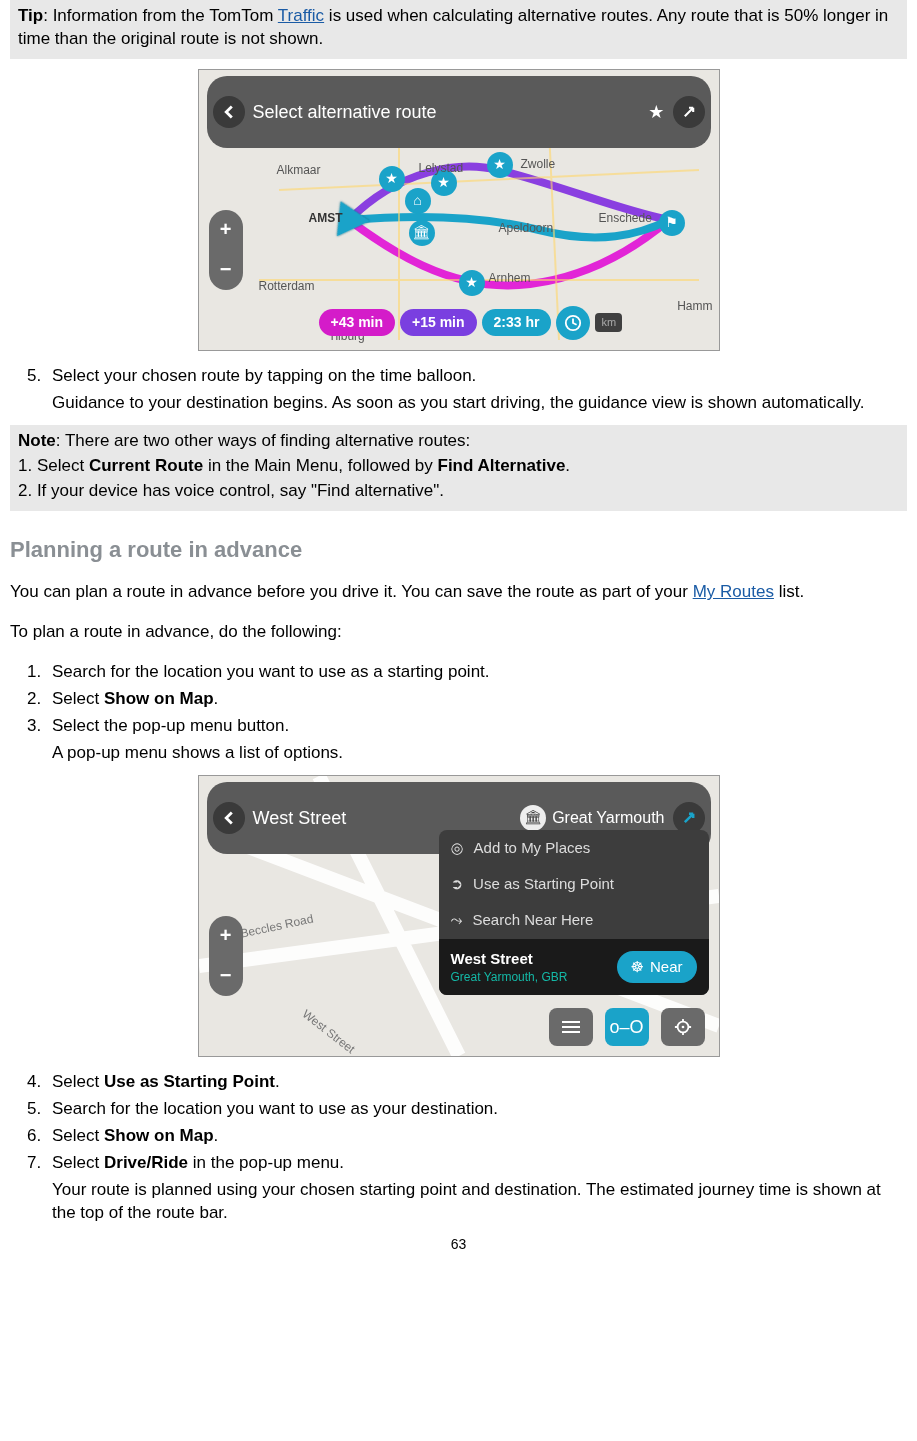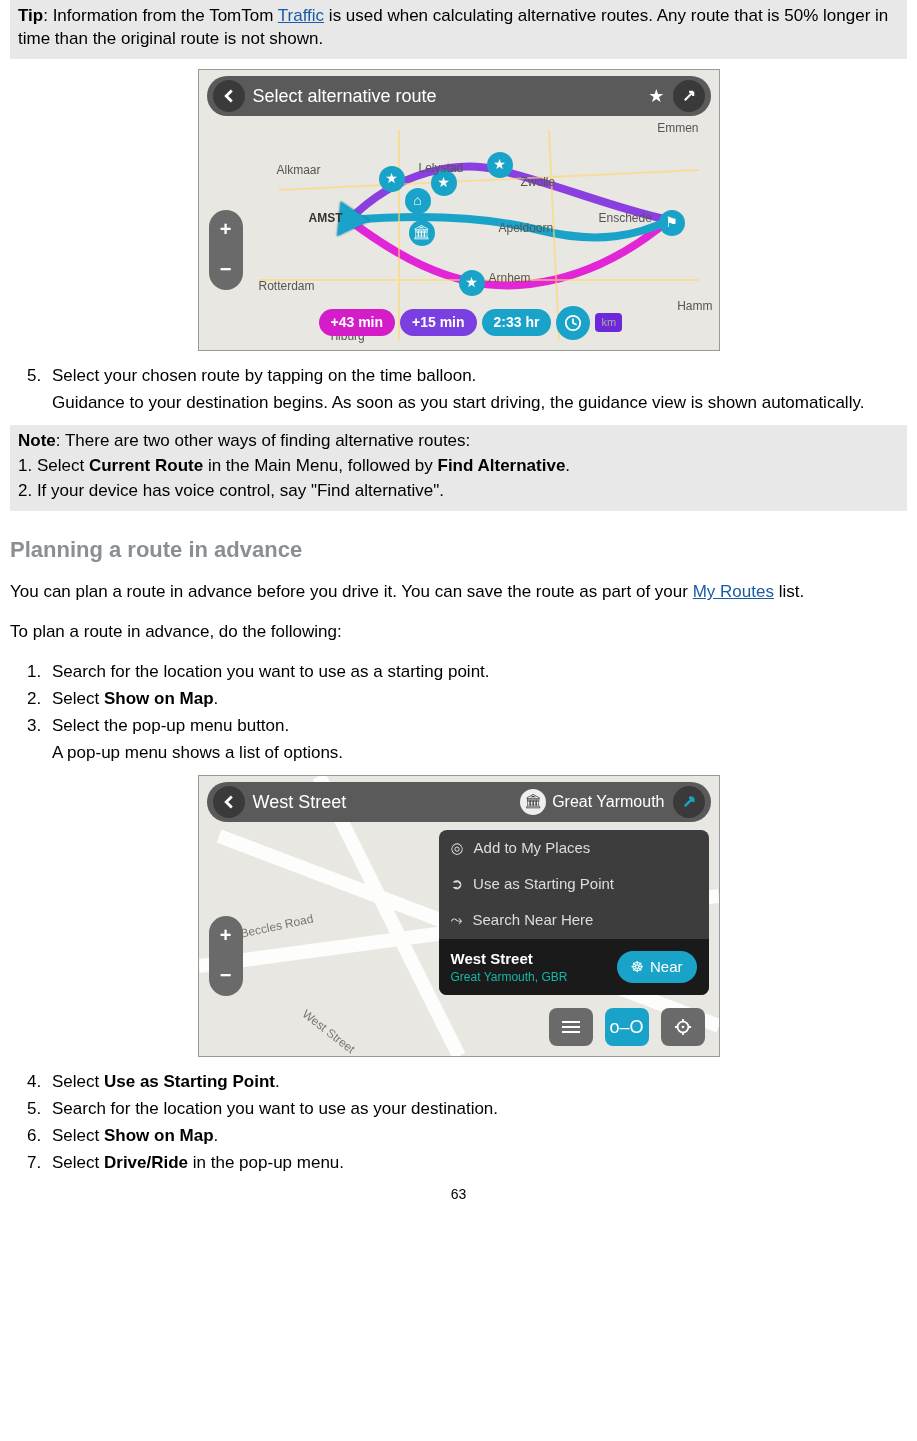--- a/index.html
+++ b/index.html
@@ -24,21 +24,21 @@
     border: 1px solid #999;
     background: #e9e7e2;
     position: relative;
   }
   .fig1 { width: 520px; height: 280px; }
   .fig2 { width: 520px; height: 280px; }
   
   .topbar {
     position: absolute; top: 6px; left: 8px; right: 8px; height: 40px;
     background: #5a5a5a; border-radius: 20px; display: flex; align-items: center;
-    color: #fff; padding: 0 6px; gap: 8px;
+    color: #fff; padding: 16px 6px; gap: 8px;
   }
   .circle-btn {
     width: 32px; height: 32px; border-radius: 50%; background: #3a3a3a;
     display: flex; align-items: center; justify-content: center; color: #fff;
     flex: 0 0 auto;
   }
   .topbar .title { font-size: 18px; flex: 1; }
   .star-ic { color:#fff; font-size:18px; }
   .zoom {
     position: absolute; left: 10px; top: 140px; width: 34px; height: 80px;
@@ -47,21 +47,21 @@
     font-size: 20px; font-weight: bold;
   }
   
   .maplabel { position:absolute; font-size:12px; color:#555; }
   .pill-row { position:absolute; bottom:10px; left:120px; display:flex; gap:5px; align-items:center; }
   .pill { border-radius: 16px; padding: 4px 12px; color:#fff; font-size:14px; font-weight:bold; }
   .pill.magenta { background:#d41cc9; }
   .pill.purple  { background:#7a3fe0; }
   .pill.cyan    { background:#1aa3c9; }
   .clock-btn { width:34px;height:34px;border-radius:50%;background:#1aa3c9;display:flex;align-items:center;justify-content:center;color:#fff; }
-  .km-box { background:#6d28d9;color:#aaa;font-size:11px;padding:2px 6px;border-radius:4px; }
+  .km-box { background:#404040;color:#aaa;font-size:11px;padding:2px 6px;border-radius:4px; }
   .chevron { position:absolute; left:130px; top:130px; width:0;height:0;
     border-left:18px solid transparent;border-right:18px solid transparent;border-bottom:30px solid #1aa3c9;
     transform: rotate(-25deg); filter: drop-shadow(0 0 1px #0a6b85);
   }
   svg.routes { position:absolute; top:0;left:0;width:100%;height:100%; pointer-events:none; }
   .poi { position:absolute; width:26px;height:26px;border-radius:50%;background:#1aa3c9;color:#fff;
     display:flex;align-items:center;justify-content:center;font-size:14px; }
   
   .popup {
     position:absolute; right:10px; top:54px; width:270px; background:#3d3d3d; border-radius:8px;
@@ -108,21 +108,21 @@
   <span class="poi" style="left:206px;top:118px">⌂</span>
   <span class="poi" style="left:232px;top:100px">★</span>
   <span class="poi" style="left:210px;top:150px">🏛</span>
   <span class="poi" style="left:288px;top:82px">★</span>
   <span class="poi" style="left:260px;top:200px">★</span>
   <span class="poi" style="left:460px;top:140px;background:#1aa3c9">⚑</span>
 
   <span class="maplabel" style="right:20px;top:50px">Emmen</span>
   <span class="maplabel" style="left:78px;top:92px">Alkmaar</span>
   <span class="maplabel" style="left:220px;top:90px">Lelystad</span>
-  <span class="maplabel" style="left:322px;top:104px">Zwolle</span>
+  <span class="maplabel" style="left:322px;top:86px">Zwolle</span>
   <span class="maplabel" style="left:110px;top:140px;font-weight:bold;color:#333">AMST</span>
   <span class="maplabel" style="left:300px;top:150px">Apeldoorn</span>
   <span class="maplabel" style="left:400px;top:140px">Enschede</span>
   <span class="maplabel" style="left:60px;top:208px">Rotterdam</span>
   <span class="maplabel" style="left:290px;top:200px">Arnhem</span>
   <span class="maplabel" style="left:130px;top:258px">Tilburg</span>
   <span class="maplabel" style="right:6px;top:228px">Hamm</span>
 
   <div class="topbar">
     <div class="circle-btn">
@@ -258,16 +258,17 @@
     </div>
   </div>
 </div>
 
 <ol class="custom" start="4">
   <li><span>Select </span><b>Use as Starting Point</b><span>.</span></li>
   <li>Search for the location you want to use as your destination.</li>
   <li><span>Select </span><b>Show on Map</b><span>.</span></li>
   <li>
     <span>Select </span><b>Drive/Ride</b><span> in the pop-up menu.</span>
+    <div style="margin-top:4px">Your route is planned using your chosen starting point and destination. The estimated journey time is shown at the top of the route bar.</div>
   </li>
 </ol>
 
 <div class="pagenum">63</div>
 
 </body></html>

